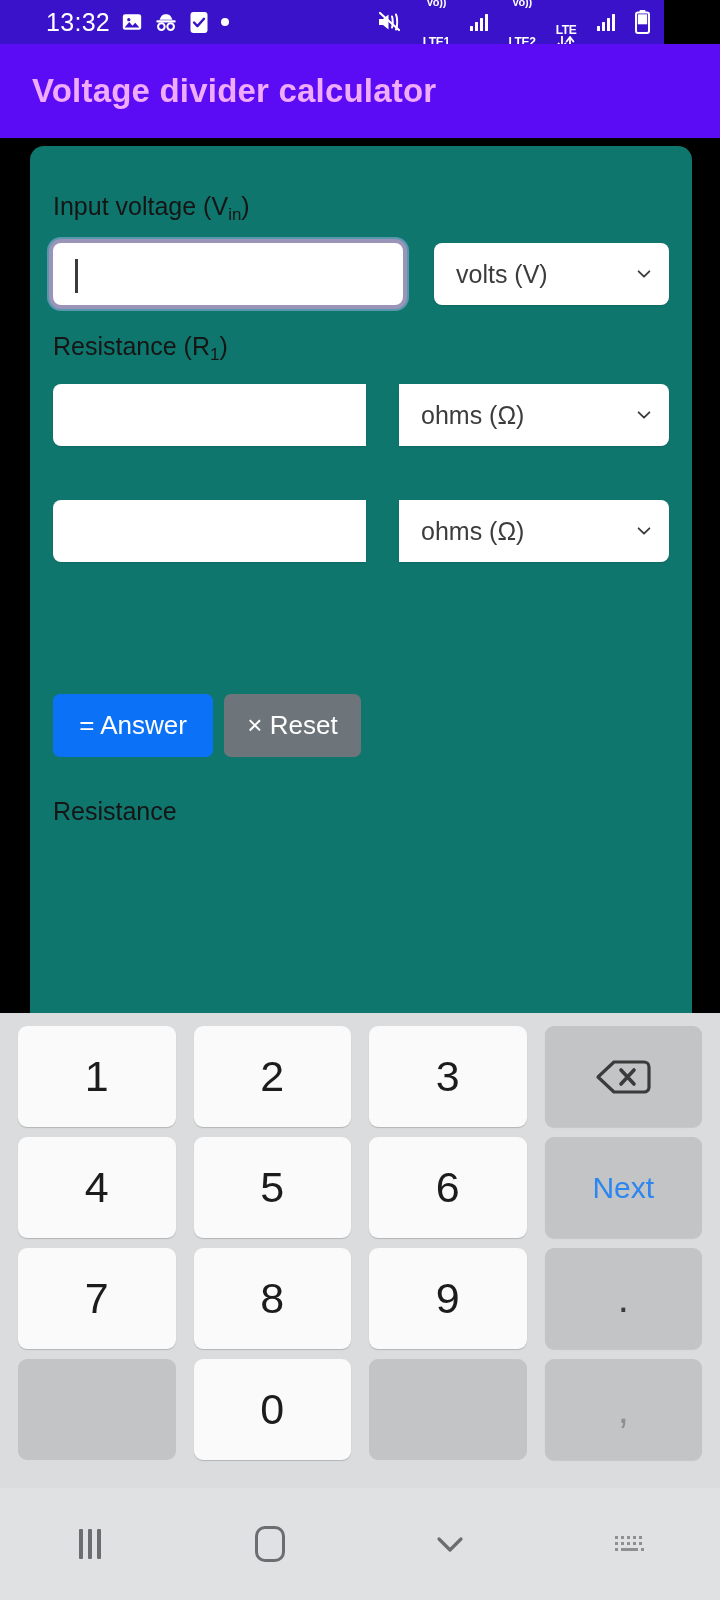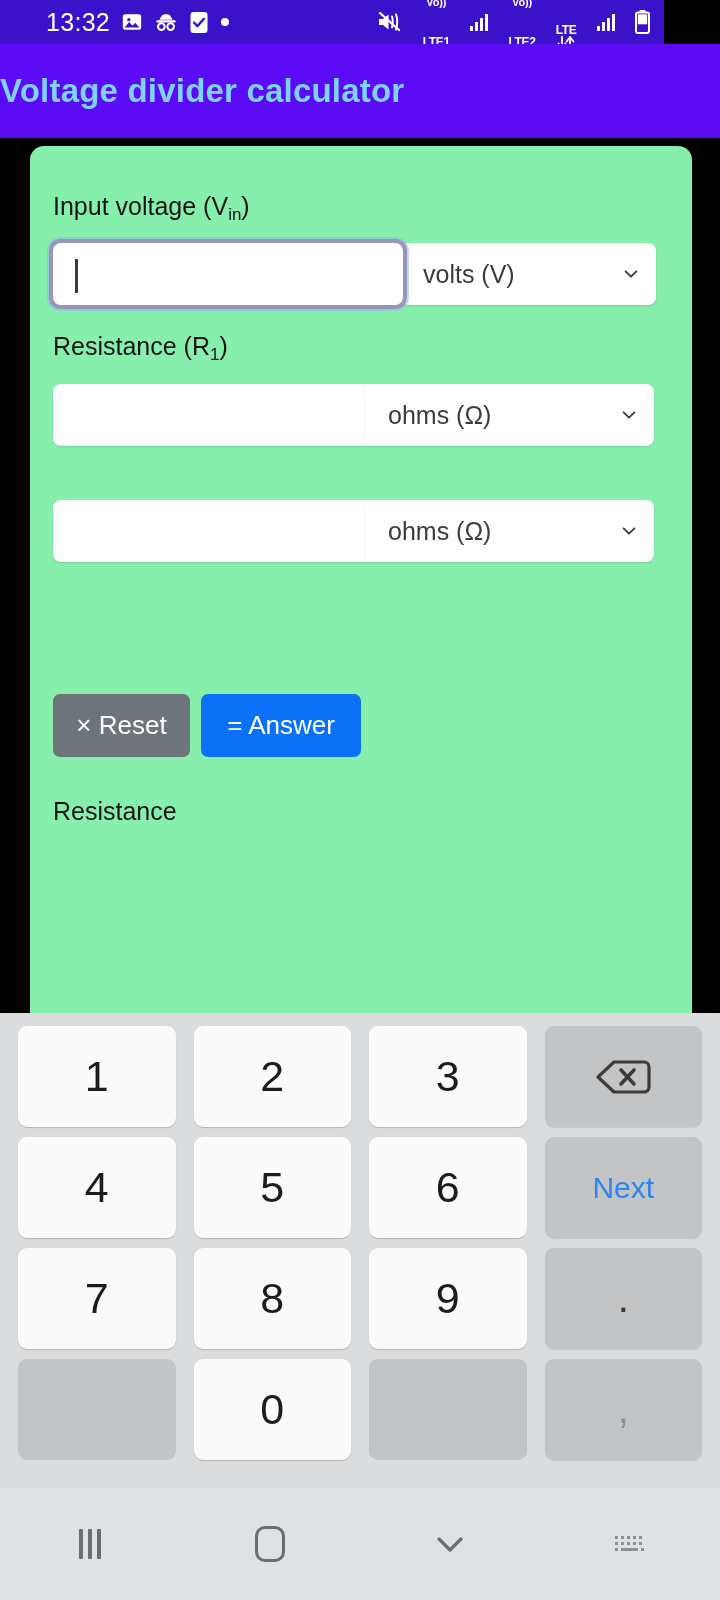--- a/index.html
+++ b/index.html
@@ -31,40 +31,40 @@
   .bars i:nth-child(1){height:5px}.bars i:nth-child(2){height:9px}
   .bars i:nth-child(3){height:13px}.bars i:nth-child(4){height:17px}
 
   
   .appbar {
     position: absolute; top: 44px; left: 0; width: 720px; height: 94px;
     background: #5b0cf5;
     display: flex; align-items: center;
   }
   .appbar-title {
-    color: #7dd3fc; font-size: 33px; font-weight: 700;
-    letter-spacing: .2px;
+    color: #f0abfc; font-size: 33px; font-weight: 700;
+    padding-left: 32px; letter-spacing: .2px;
   }
 
   
   .page { position: absolute; top: 138px; left: 0; width: 720px; height: 875px; background:#000; overflow:hidden; }
   .card {
     position: absolute; left: 30px; top: 8px; width: 662px; height: 870px;
-    background: #86efac;
+    background: #0f766e;
     border-radius: 14px 14px 0 0;
     padding: 0 23px;
   }
 
   .field-label {
     font-size: 25px; color: #151515; font-weight: 400;
     margin: 0; line-height: 1;
   }
   .field-label sub { font-size: 17px; vertical-align: baseline; position: relative; top: 5px; }
 
-  .field-row { display: flex; align-items: flex-end; width: 100%; }
+  .field-row { display: flex; align-items: flex-end; width: 100%; gap: 33px; }
 
   .num-input {
     background: #fff; border: none; border-radius: 8px 0 0 8px;
     height: 62px; font-size: 24px; padding: 0 14px; outline: none;
     font-family: "Liberation Sans", sans-serif; color: #202020;
     box-shadow: 0 1px 2px rgba(0,0,0,.12);
   }
   .num-input.focused {
     border-radius: 8px;
     box-shadow: 0 0 0 4px #9a94b8, 0 0 0 6px rgba(150,180,230,.55);
@@ -268,22 +268,22 @@
               <path d="M4 7l6 6 6-6" fill="none" stroke="#3c3c3c" stroke-width="2" stroke-linecap="round" stroke-linejoin="round"></path>
             </svg>
         </div>
       </div>
 
       <div style="height:29px"></div>
       <div style="height:25px"></div>
 
       <div style="height:78px"></div>
       <div class="btn-row">
+        <button class="btn btn-answer">= Answer</button>
         <button class="btn btn-reset">× Reset</button>
-        <button class="btn btn-answer">= Answer</button>
       </div>
 
       <div style="height:40px"></div>
       <div class="calc-heading">Resistance</div>
     </div>
   </div>
 
   <div class="keyboard">
 
     <div class="kb-row">

